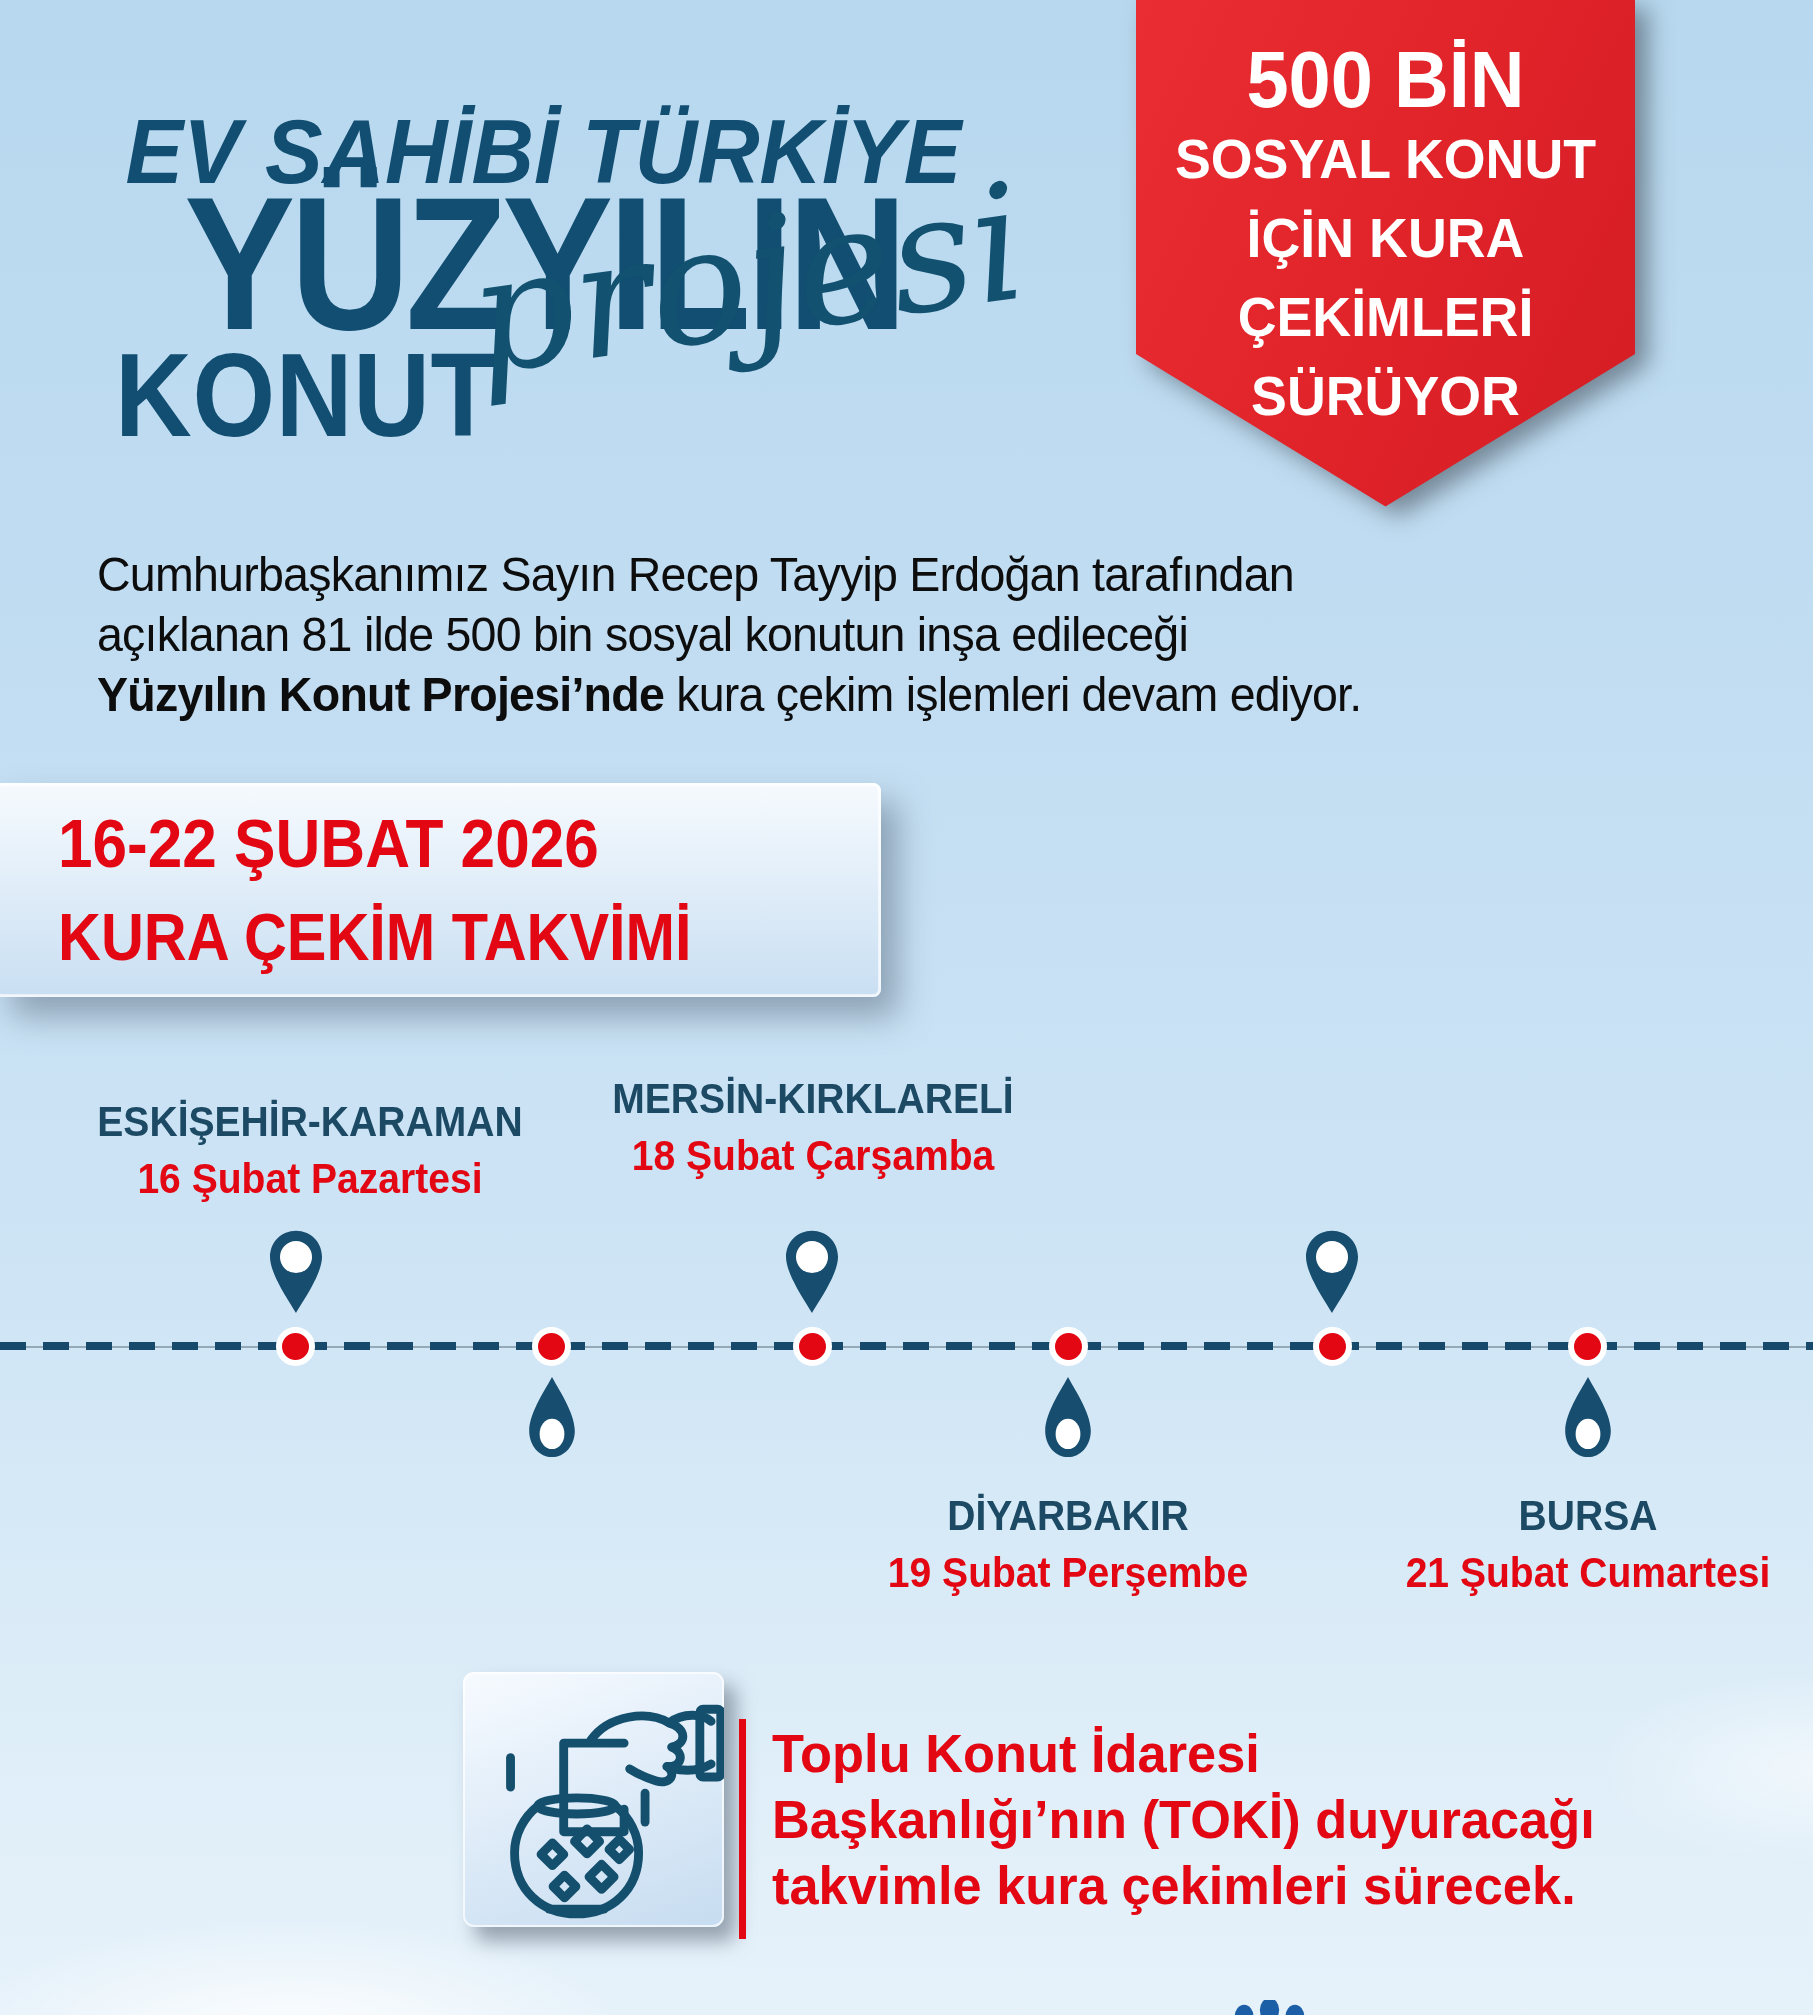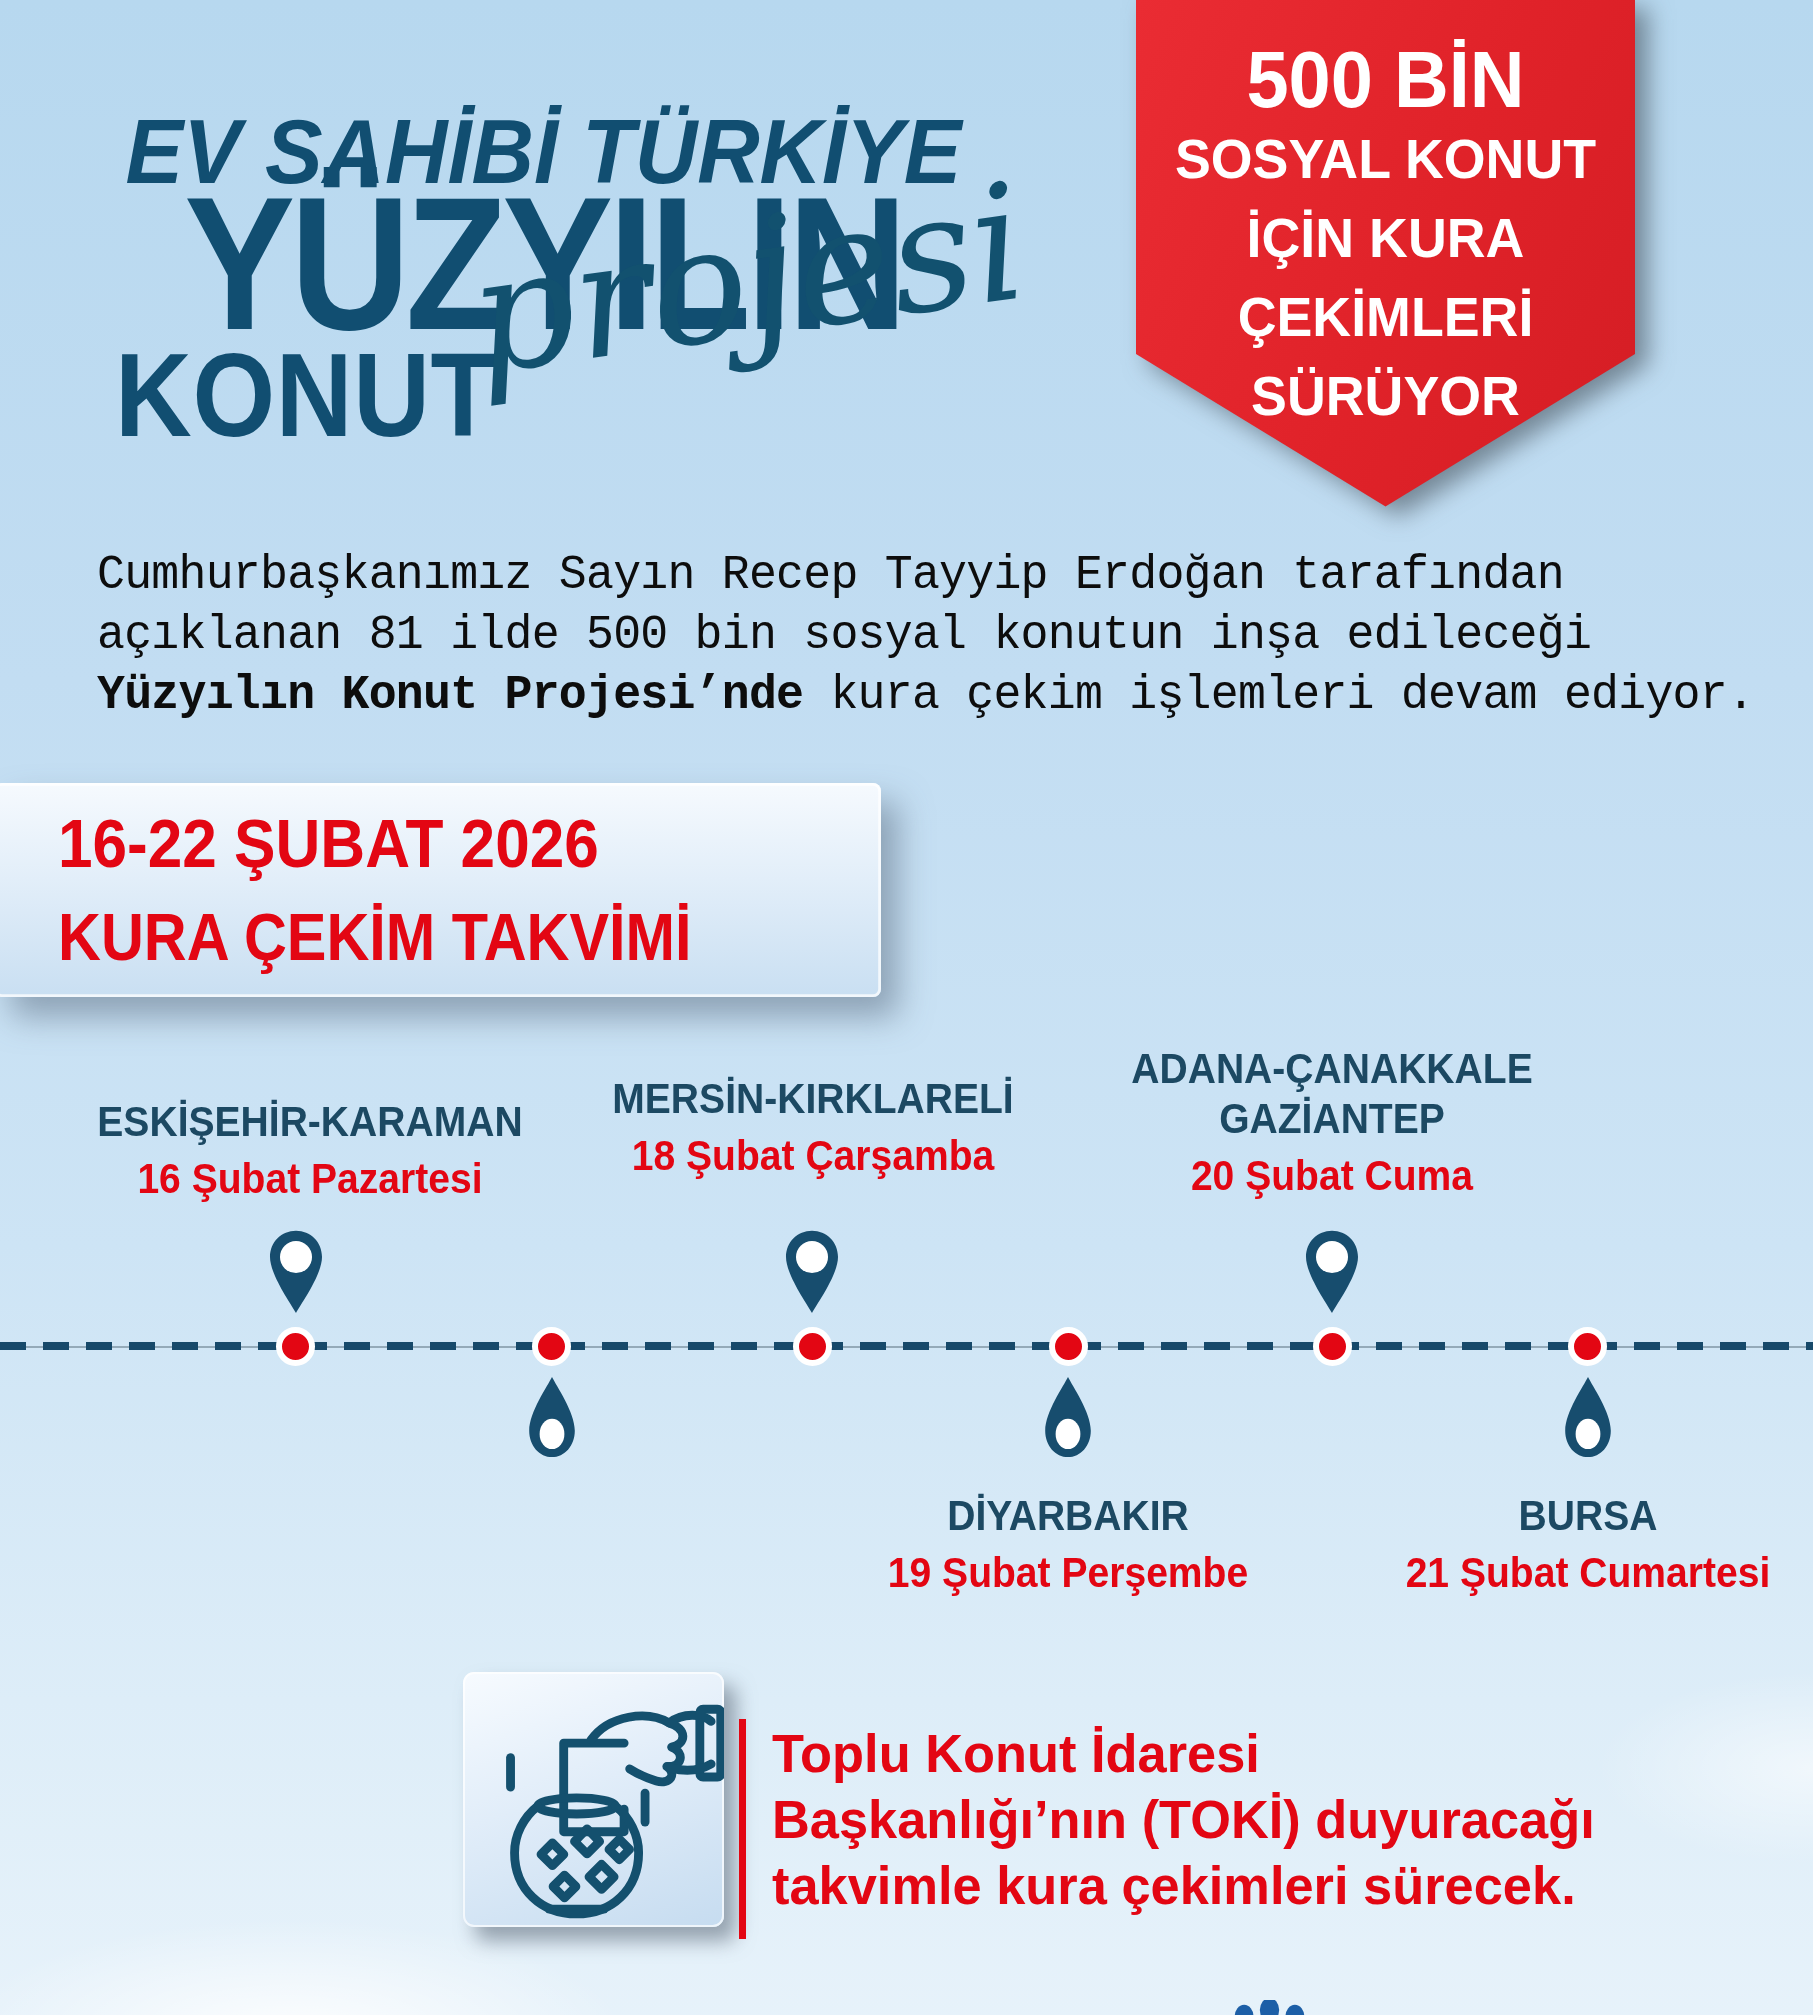--- a/index.html
+++ b/index.html
@@ -25,21 +25,21 @@
   
   .pennant-wrap{left:1136px;top:-2.4px;width:499px;height:509px;
     filter:drop-shadow(13.7px 10.5px 12px rgba(55,65,75,.55));}
   .pennant{width:100%;height:100%;
     background:linear-gradient(115deg,#ea2c33 0%,#e02229 55%,#d41d24 100%);
     clip-path:polygon(0 0,100% 0,100% 70%,50% 100%,0 70%);}
   .badge-text{position:absolute;left:0;top:42px;width:100%;text-align:center;color:#ffffff;font-weight:bold;}
   .badge-l{font-size:56px;line-height:79px;white-space:nowrap;transform:scaleX(.96);}
   .badge-l.big{font-size:79px;}
   
-  .intro{left:97px;top:545px;width:1515px;color:#0d0d0d;font-size:48px;line-height:60px;letter-spacing:-0.8px;font-family:Liberation Mono, monospace;}
+  .intro{left:97px;top:545px;width:1515px;color:#0d0d0d;font-size:48px;line-height:60px;letter-spacing:-0.8px;}
   .intro .ln{white-space:nowrap;transform:scaleX(.97);transform-origin:left;}
   .intro b{font-weight:bold;}
   
   .sched{left:-5.6px;top:783px;width:887px;height:214px;border-radius:8px;
     background:linear-gradient(180deg,#f6fafe 0%,#e2eef9 45%,#c9dff2 100%);
     box-shadow:17px 19.3px 32px rgba(93,112,131,.55), inset 0 0 0 2.8px rgba(255,255,255,.75);}
   .sched .l{position:absolute;left:64px;color:#e30613;font-weight:bold;white-space:nowrap;
     transform:scaleX(.9);transform-origin:left;}
   .sched .l1{top:21px;font-size:69px;}
   .sched .l2{top:116px;font-size:66px;}
@@ -134,25 +134,20 @@
     <ellipse cx="65" cy="146" rx="31" ry="38" fill="#ffffff"></ellipse>
   </svg>
 
   <div class="abs ev" style="left:60px;top:1097px">
     <div class="city">ESKİŞEHİR-KARAMAN</div>
     <div class="date">16 Şubat Pazartesi</div>
   </div>
   <div class="abs ev" style="left:563px;top:1074px">
     <div class="city">MERSİN-KIRKLARELİ</div>
     <div class="date">18 Şubat Çarşamba</div>
-  </div>
-  <div class="abs ev" style="left:1082px;top:1044px">
-    <div class="city">ADANA-ÇANAKKALE</div>
-    <div class="city">GAZİANTEP</div>
-    <div class="date">20 Şubat Cuma</div>
   </div>
 
   <div class="abs ev" style="left:818px;top:1491px">
     <div class="city">DİYARBAKIR</div>
     <div class="date">19 Şubat Perşembe</div>
   </div>
   <div class="abs ev" style="left:1338px;top:1491px">
     <div class="city">BURSA</div>
     <div class="date">21 Şubat Cumartesi</div>
   </div>

